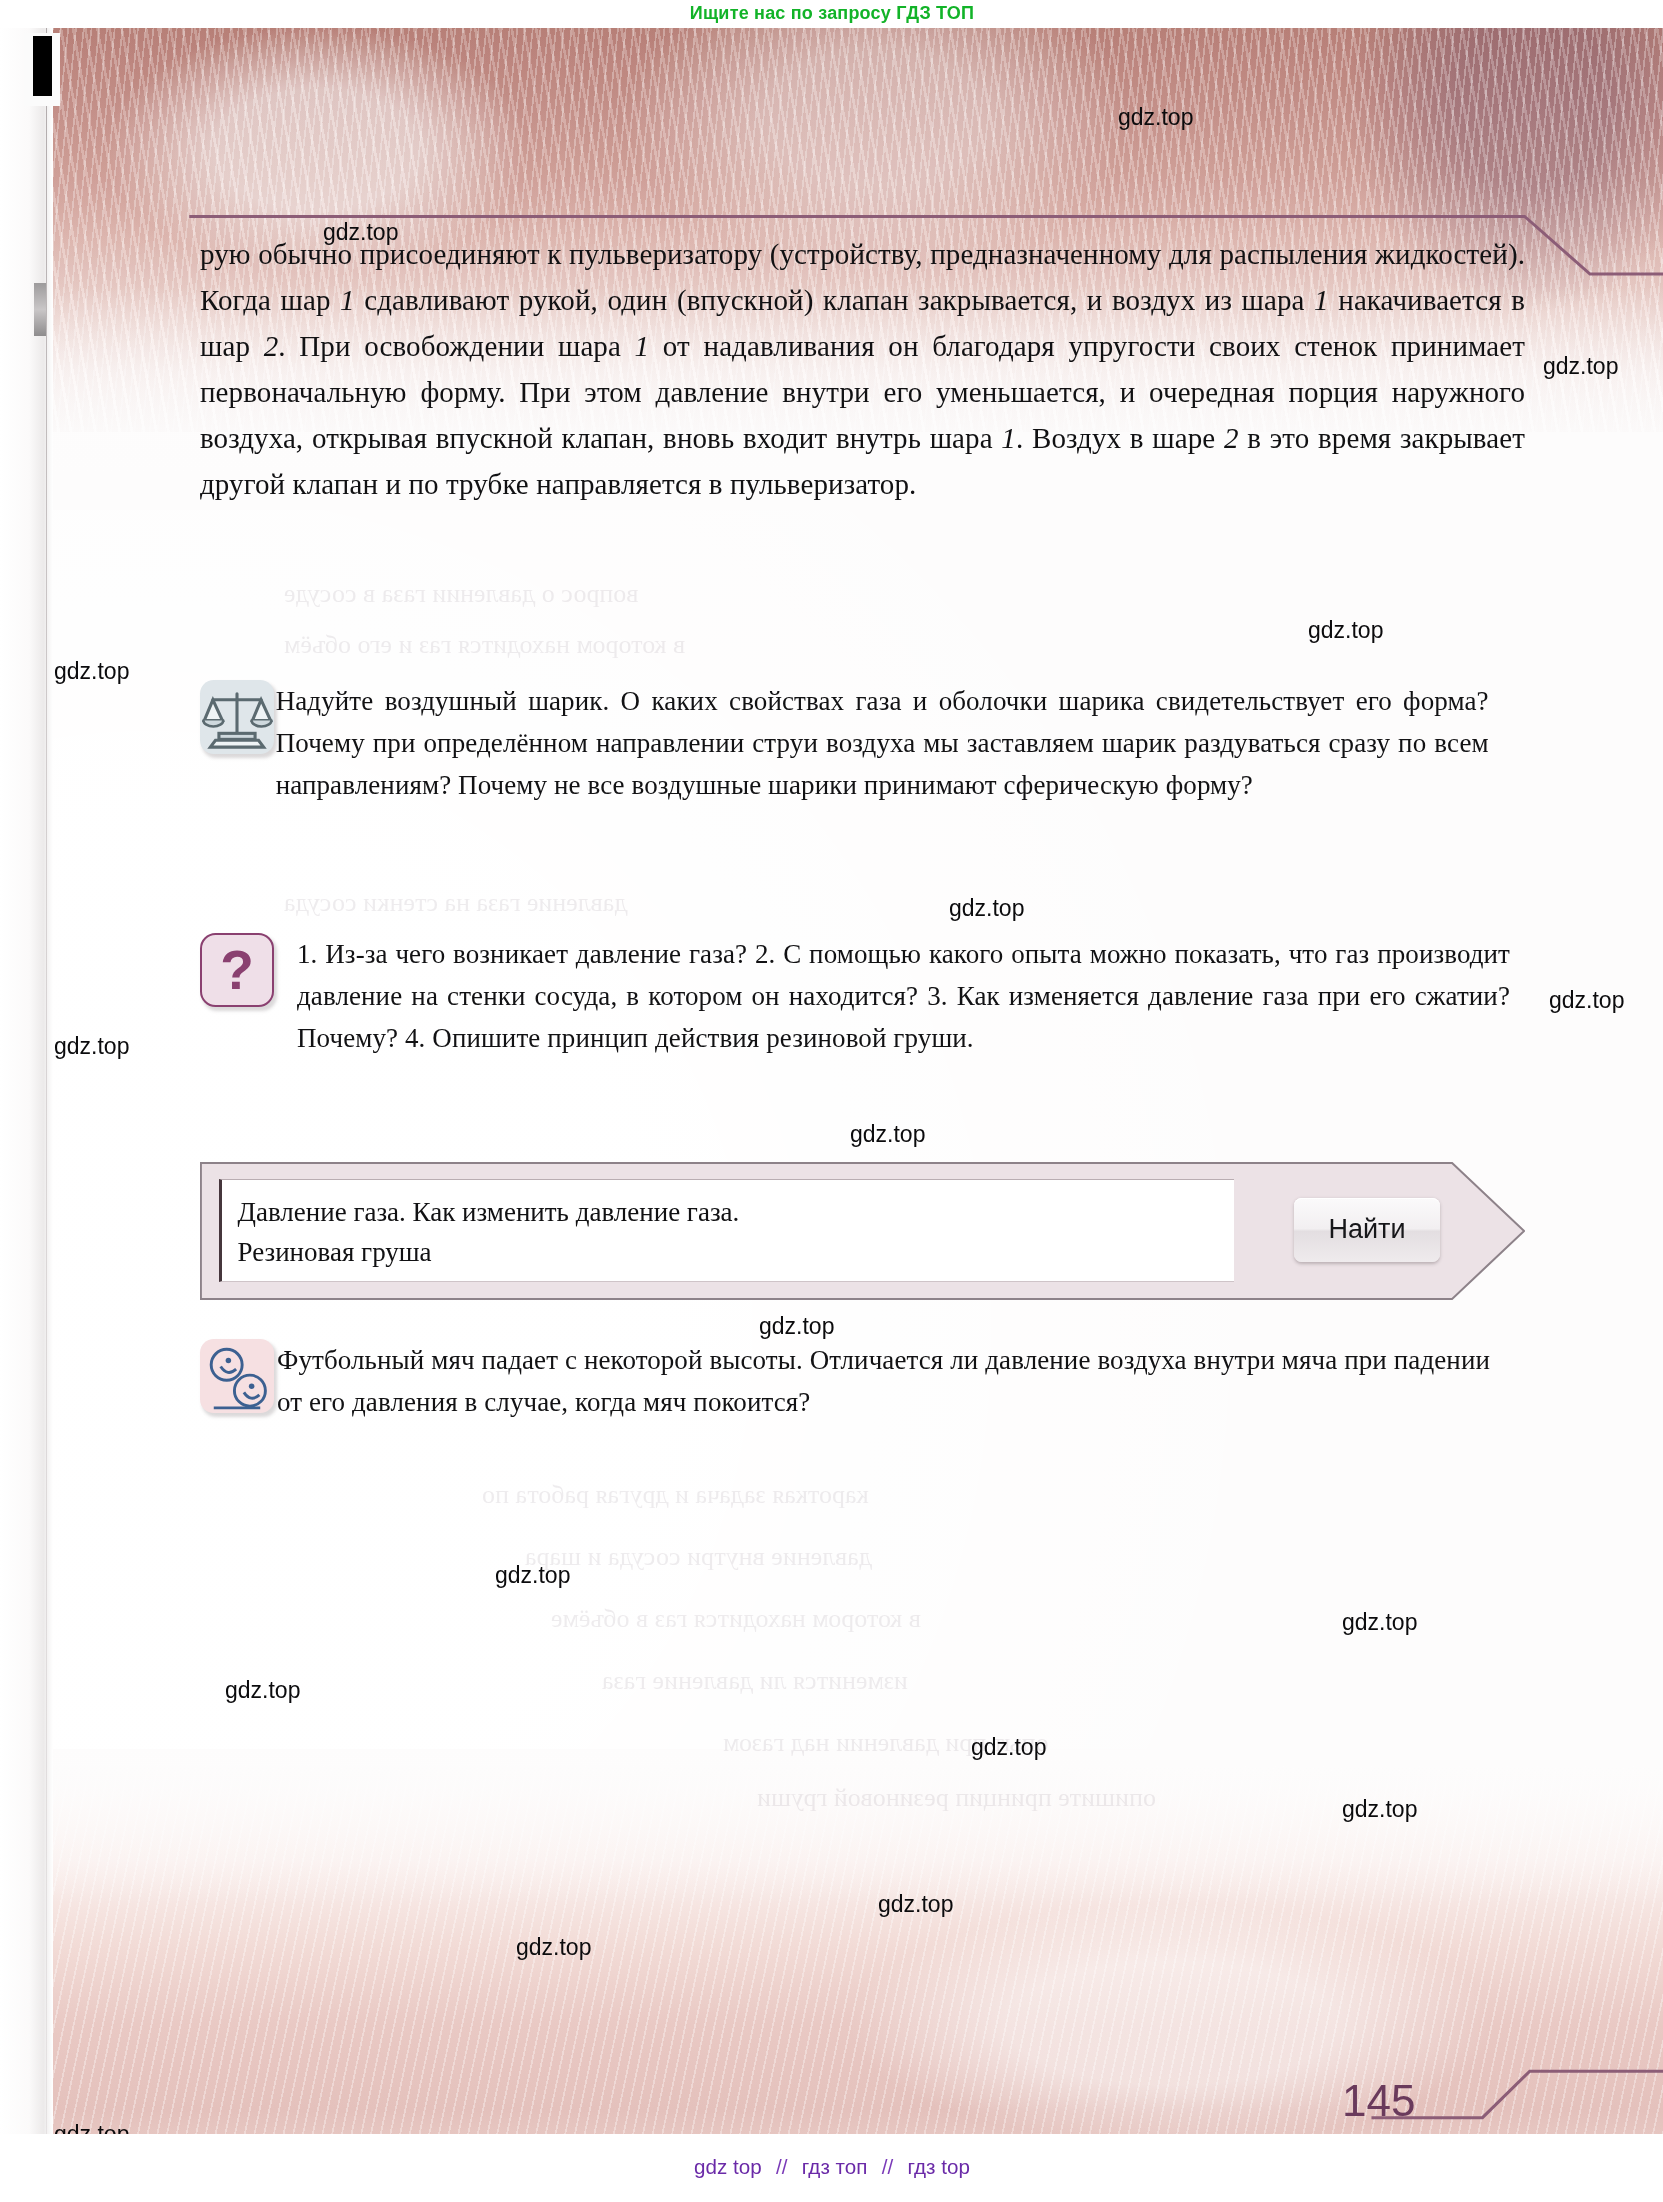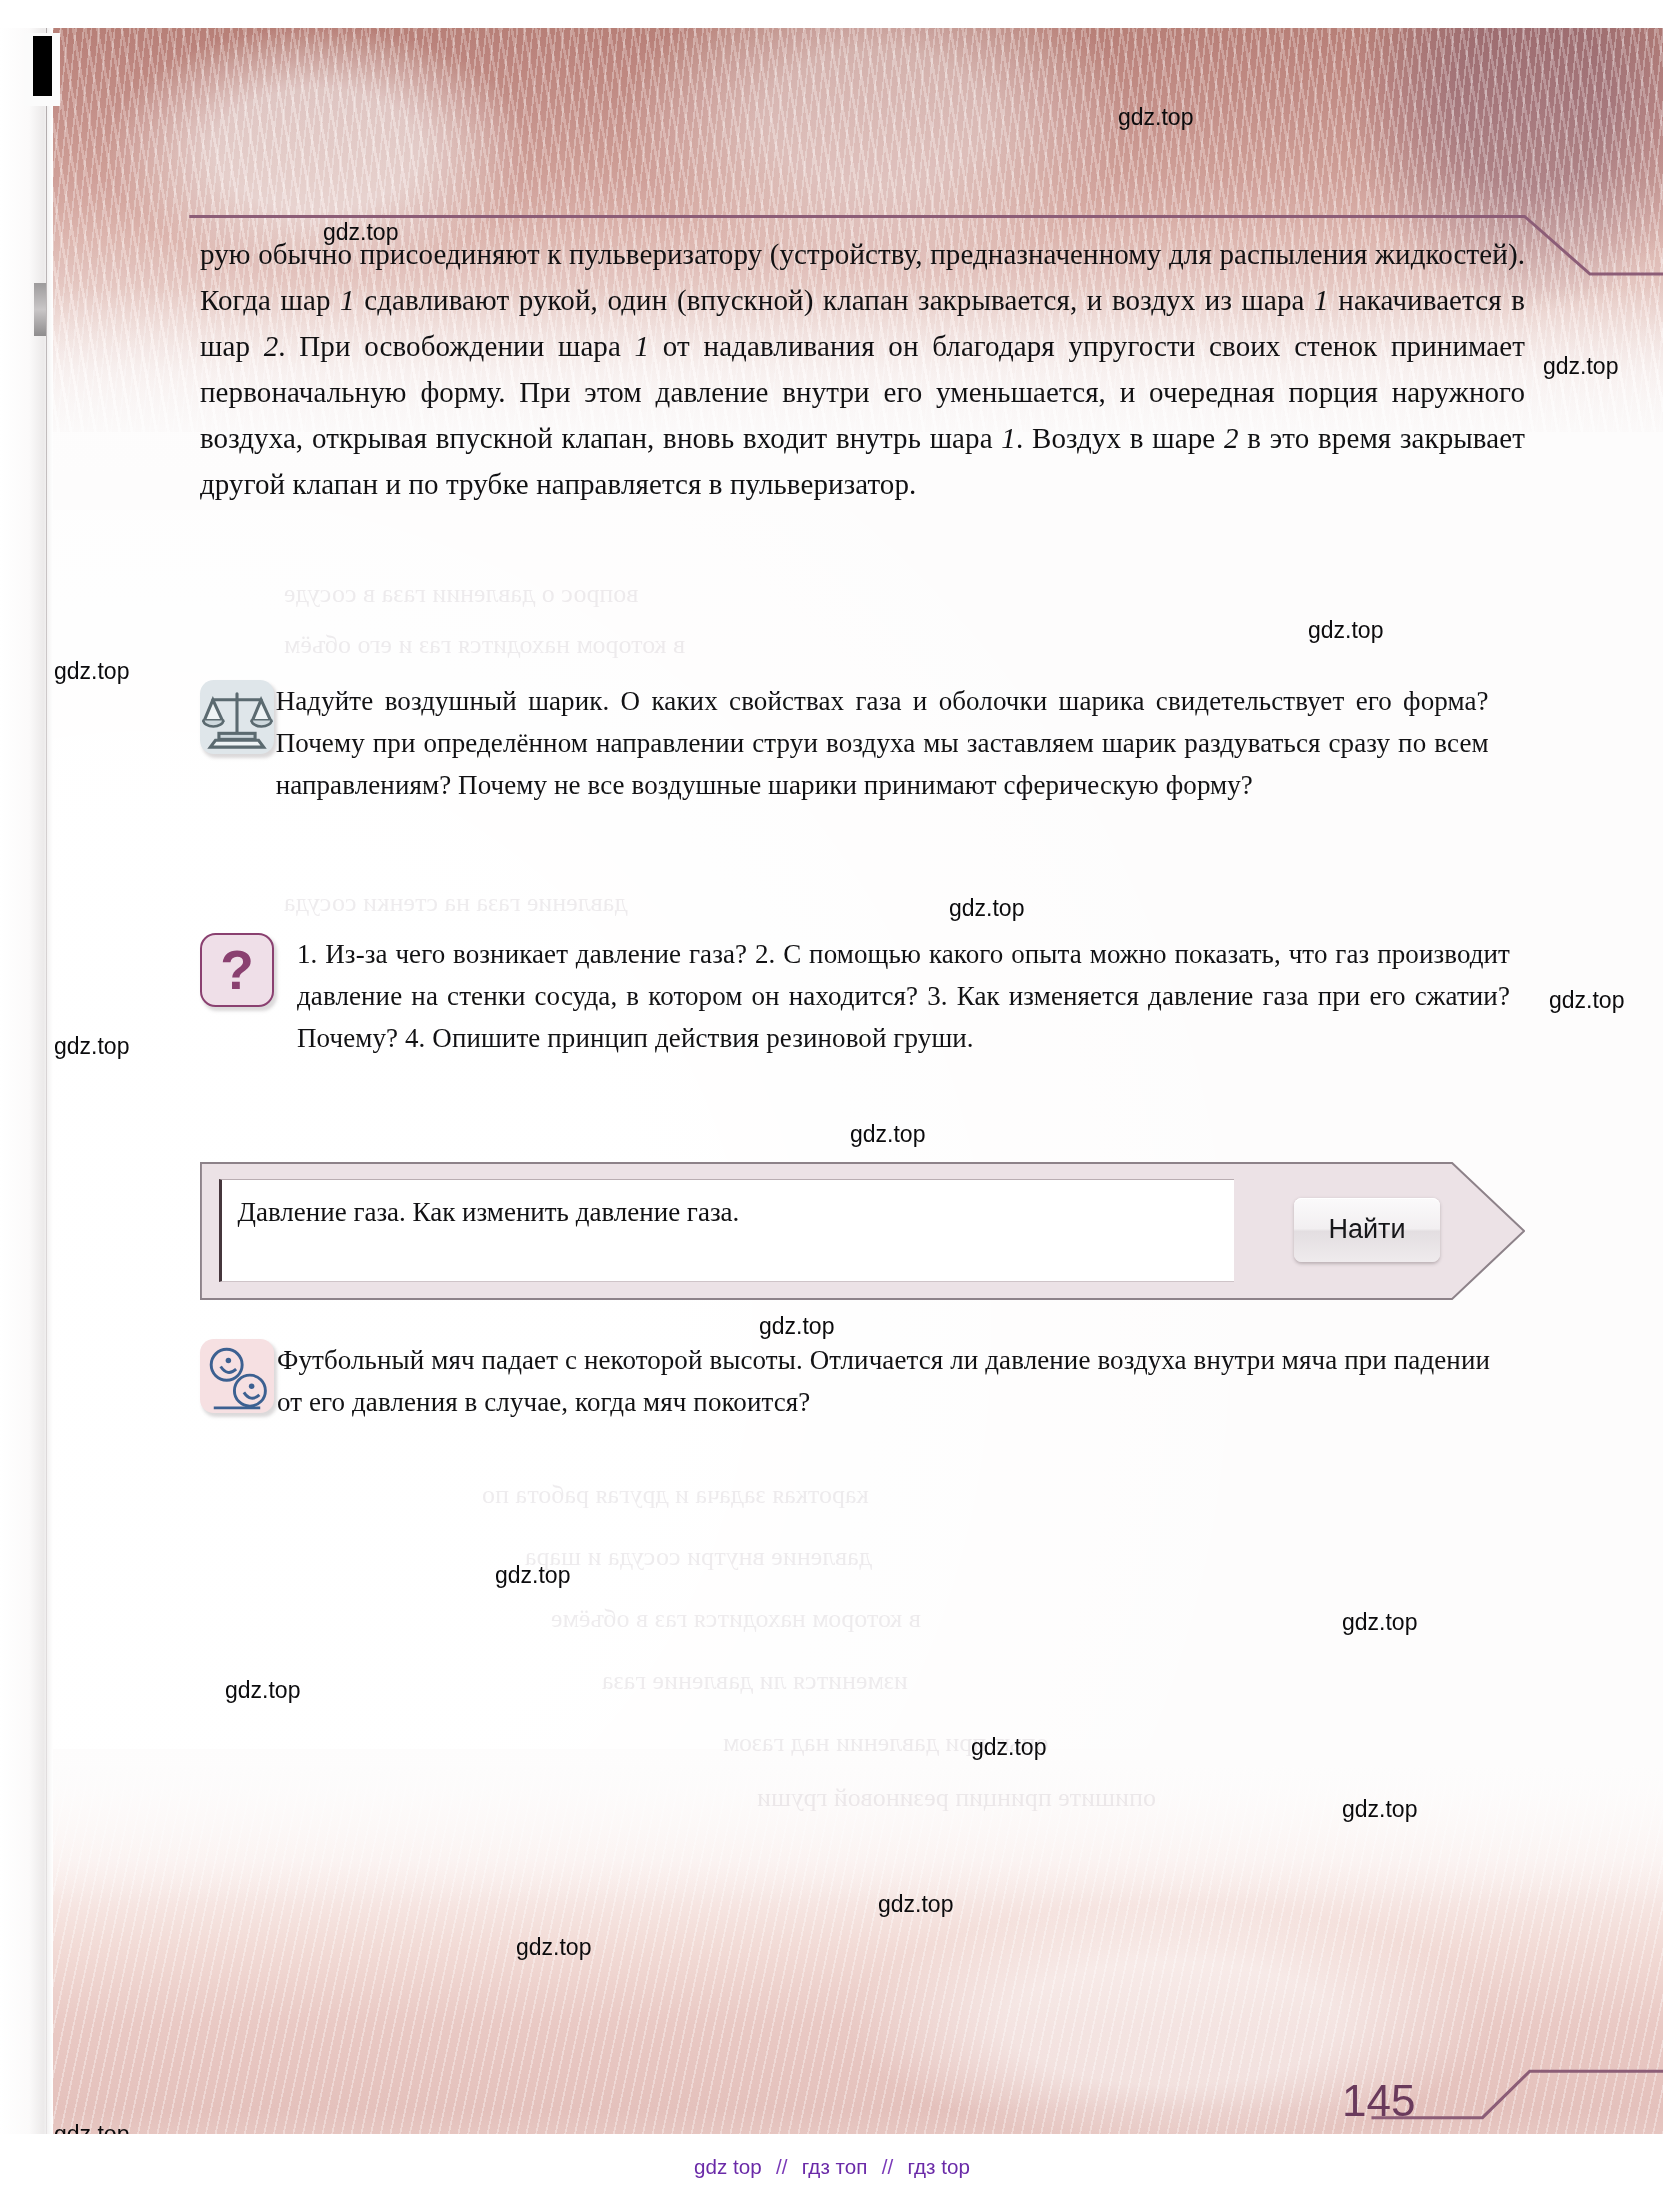--- a/index.html
+++ b/index.html
@@ -351,20 +351,23 @@
     color: #6a2aa8;
     z-index: 40;
   }
   .footer .sep { color: #7a3ab8; margin: 0 8.6px; }
 </style>
 </head>
 <body>
 
 <div id="page">
 
+  <div class="promo-banner">
+    <span>Ищите нас по запросу ГДЗ ТОП</span>
+  </div>
 
   <div class="sheet">
 
     <div class="cover-band"></div>
     <div class="cover-fade"></div>
     <div class="bottom-band"></div>
     <div class="bottom-fade"></div>
 
     <div class="ghost" style="left:482px; top:1452px;">кароткая задача и другая работа по</div>
     <div class="ghost" style="left:525px; top:1514px;">давление внутри сосуда и шара</div>
@@ -417,20 +420,21 @@
         <div class="btext" style="width:1213px; margin-left:20px;">1. Из-за чего возникает давление газа? 2. С помощью какого опыта можно показать, что газ производит давление на стенки сосуда, в котором он находится? 3. Как изменяется давление газа при его сжатии? Почему? 4. Опишите принцип действия резиновой груши.</div>
       </div>
 
       <div class="search-wrap">
         <div class="search-arrow"></div>
         <svg class="search-arrow-outline" viewBox="0 0 1540 160" preserveAspectRatio="none">
           <polygon points="1,1 1455,1 1539,80 1455,159 1,159" fill="none" stroke="#8d8289" stroke-width="2.4"></polygon>
         </svg>
         <div class="search-field">
           <div class="line">Давление газа. Как изменить давление газа.</div>
+          <div class="line">Резиновая груша</div>
         </div>
         <div class="search-button">
           <span>Найти</span>
         </div>
       </div>
 
       <div class="block" style="left:200px; top:1304px; width:1325px;margin-top:7px;">
         <div class="icon-box icon-faces">
           <svg viewBox="0 0 86 86" width="74" height="74" aria-hidden="true">
             <g stroke="#3c6091" stroke-width="3.4" fill="none">

